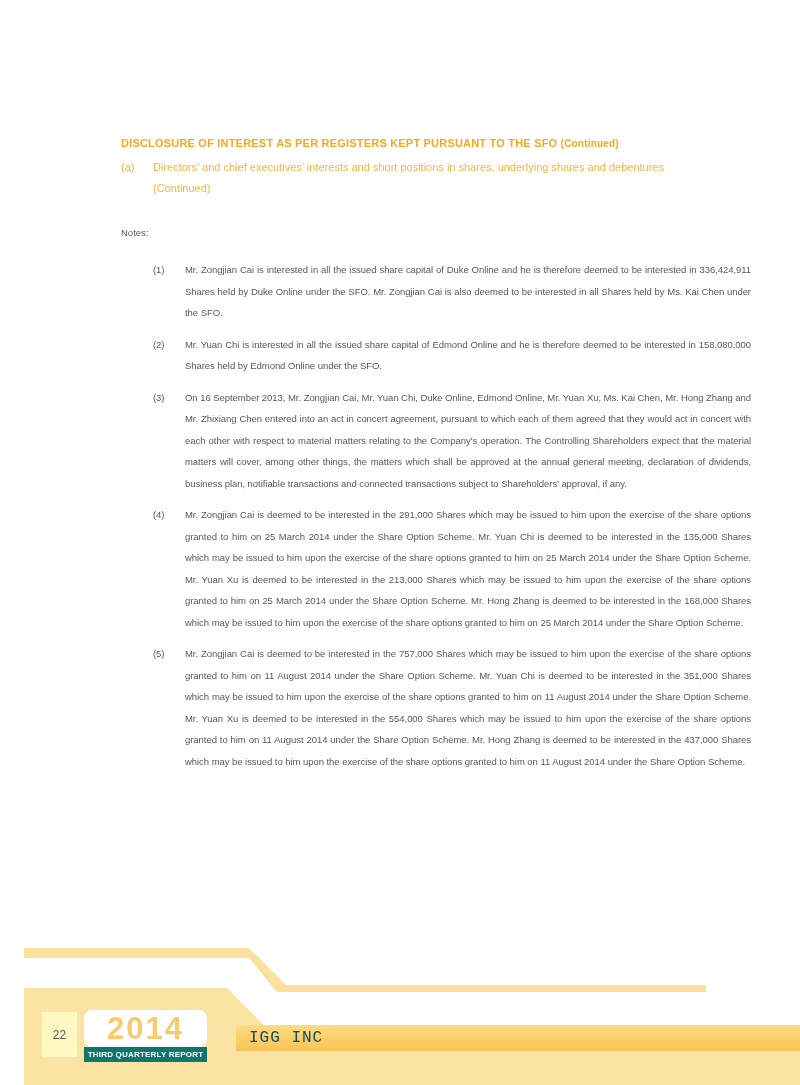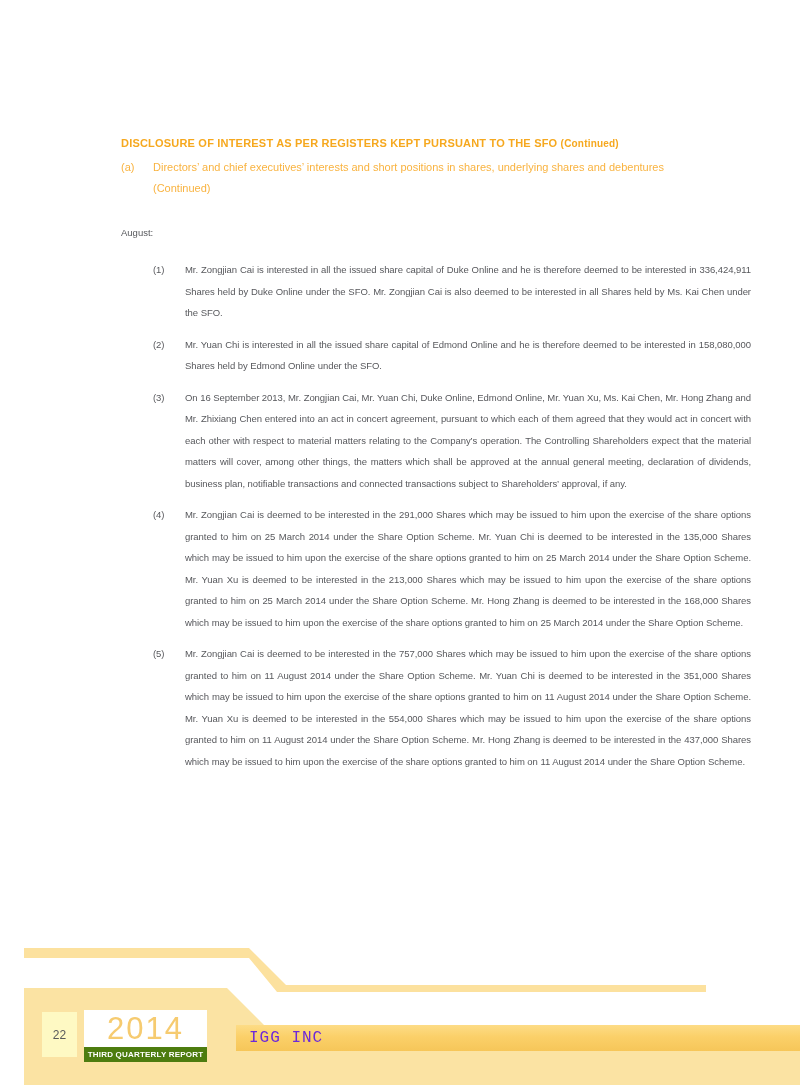--- a/index.html
+++ b/index.html
@@ -80,47 +80,48 @@
     width: 123px;
     height: 52px;
   }
   .logo-year {
     height: 37px;
     background: #ffffff;
     display: flex;
     align-items: center;
     justify-content: center;
     font-size: 31px;
-    font-weight: normal;
+    font-weight: bold;
     letter-spacing: 2px;
     color: #f6cb70;
     overflow: hidden;
+    border-radius: 8px;
   }
   .logo-caption {
     height: 15px;
-    background: #4d7c0f;
+    background: #0f766e;
     display: flex;
     align-items: center;
     justify-content: center;
     font-size: 8px;
     font-weight: bold;
     letter-spacing: 0.2px;
     color: #ffffff;
     white-space: nowrap;
   }
   .company-band-text {
     position: absolute;
     left: 225px;
     top: 77px;
     height: 18px;
     line-height: 26px;
     font-family: "Liberation Mono", "DejaVu Sans Mono", monospace;
     font-size: 16px;
     letter-spacing: 1px;
-    color: #6d28d9;
+    color: #0c4a6e;
   }
 </style>
 </head>
 <body>
 
 <div class="page">
 
   <main class="content">
     <h1 class="section-heading">
       <span>DISCLOSURE OF INTEREST AS PER REGISTERS KEPT PURSUANT TO THE SFO</span>
@@ -128,21 +129,21 @@
     </h1>
 
     <div class="subheading">
       <span class="marker">(a)</span>
       <div class="subtext">
         <div>Directors’ and chief executives’ interests and short positions in shares, underlying shares and debentures</div>
         <div>(Continued)</div>
       </div>
     </div>
 
-    <div class="notes-label">August:</div>
+    <div class="notes-label">Notes:</div>
 
     <div class="notes">
       <div class="note">
         <span class="num">(1)</span>
         <p>Mr. Zongjian Cai is interested in all the issued share capital of Duke Online and he is therefore deemed to be interested in 336,424,911 Shares held by Duke Online under the SFO. Mr. Zongjian Cai is also deemed to be interested in all Shares held by Ms. Kai Chen under the SFO.</p>
       </div>
       <div class="note">
         <span class="num">(2)</span>
         <p>Mr. Yuan Chi is interested in all the issued share capital of Edmond Online and he is therefore deemed to be interested in 158,080,000 Shares held by Edmond Online under the SFO.</p>
       </div>

